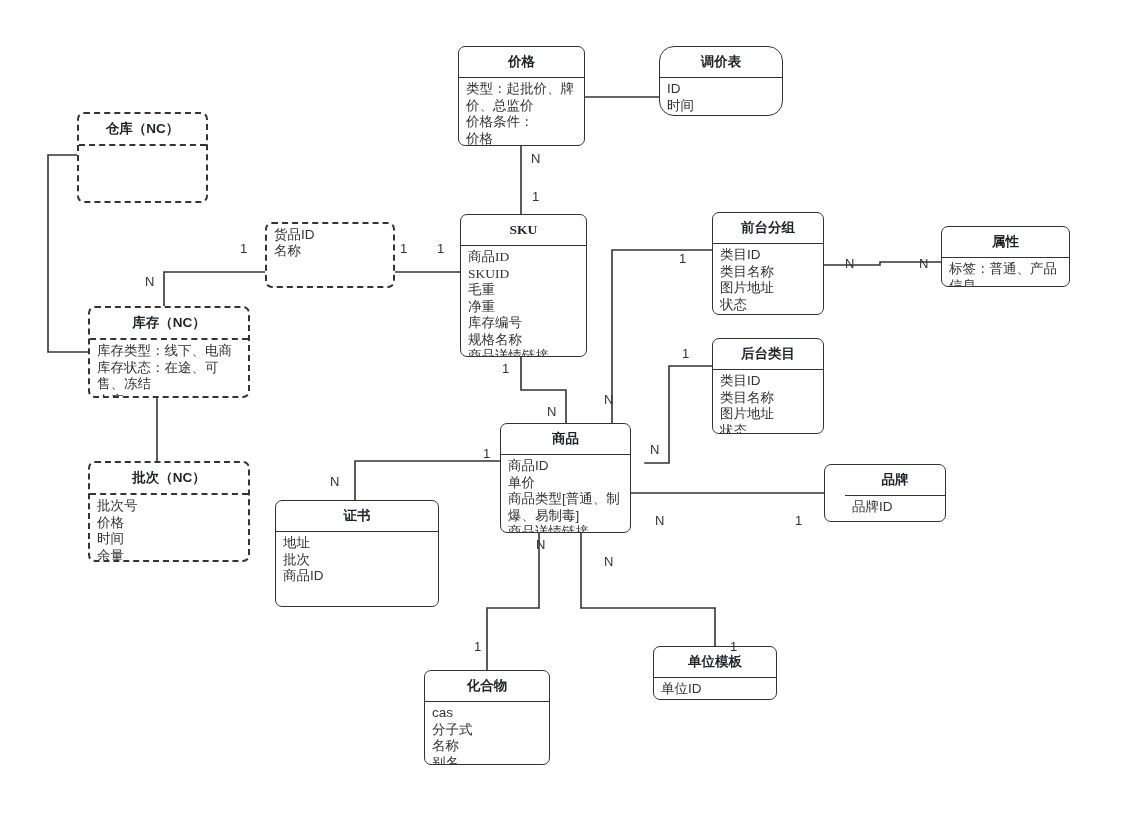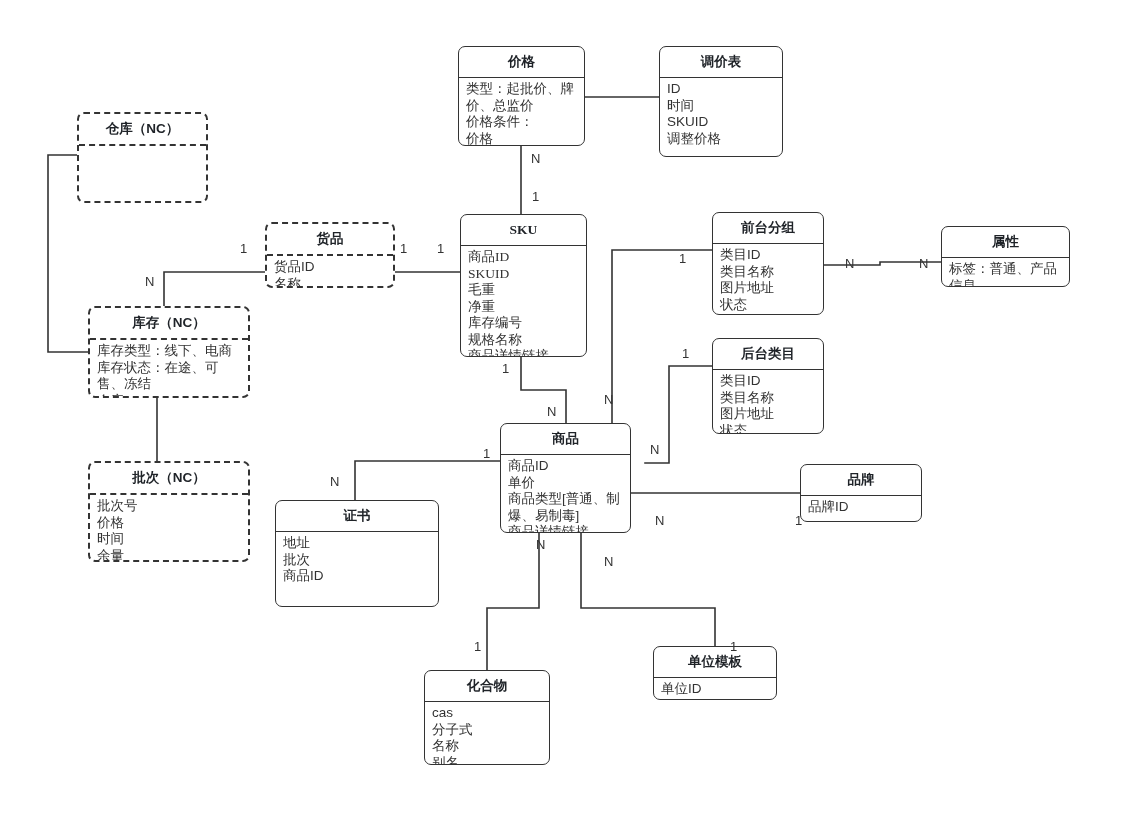--- a/index.html
+++ b/index.html
@@ -125,32 +125,31 @@
 
   <div class="entity" style="left:458px; top:46px; width:127px; height:100px;">
     <div class="ent-title">价格</div>
     <div class="ent-body">
       <div class="attr">类型：起批价、牌价、总监价</div>
       <div class="attr">价格条件：</div>
       <div class="attr">价格</div>
     </div>
   </div>
 
-  <div class="entity" style="left:659px; top:46px; width:124px; height:111px;">
+  <div class="entity" style="left:659px; top:46px; width:124px; height:70px;border-radius:15px;">
     <div class="ent-title">调价表</div>
     <div class="ent-body">
       <div class="attr">ID</div>
       <div class="attr">时间</div>
       <div class="attr">SKUID</div>
       <div class="attr">调整价格</div>
     </div>
   </div>
 
   <div class="entity dashed" style="left:265px; top:222px; width:130px; height:66px;">
-    <div class="ent-title">货品</div>
     <div class="ent-body">
       <div class="attr">货品ID</div>
       <div class="attr">名称</div>
     </div>
   </div>
 
   <div class="entity" style="left:460px; top:214px; width:127px; height:143px;font-family:Liberation Serif, serif;">
     <div class="ent-title">SKU</div>
     <div class="ent-body">
       <div class="attr">商品ID</div>
@@ -212,21 +211,21 @@
   <div class="entity dashed" style="left:88px; top:461px; width:162px; height:101px;">
     <div class="ent-title">批次（NC）</div>
     <div class="ent-body">
       <div class="attr">批次号</div>
       <div class="attr">价格</div>
       <div class="attr">时间</div>
       <div class="attr">余量</div>
     </div>
   </div>
 
-  <div class="entity" style="left:800px; top:464px; width:122px; height:58px;">
+  <div class="entity" style="left:824px; top:464px; width:122px; height:58px;padding-left:20px;">
     <div class="ent-title">品牌</div>
     <div class="ent-body">
       <div class="attr">品牌ID</div>
     </div>
   </div>
 
   <div class="entity" style="left:275px; top:500px; width:164px; height:107px;">
     <div class="ent-title">证书</div>
     <div class="ent-body">
       <div class="attr">地址</div>

